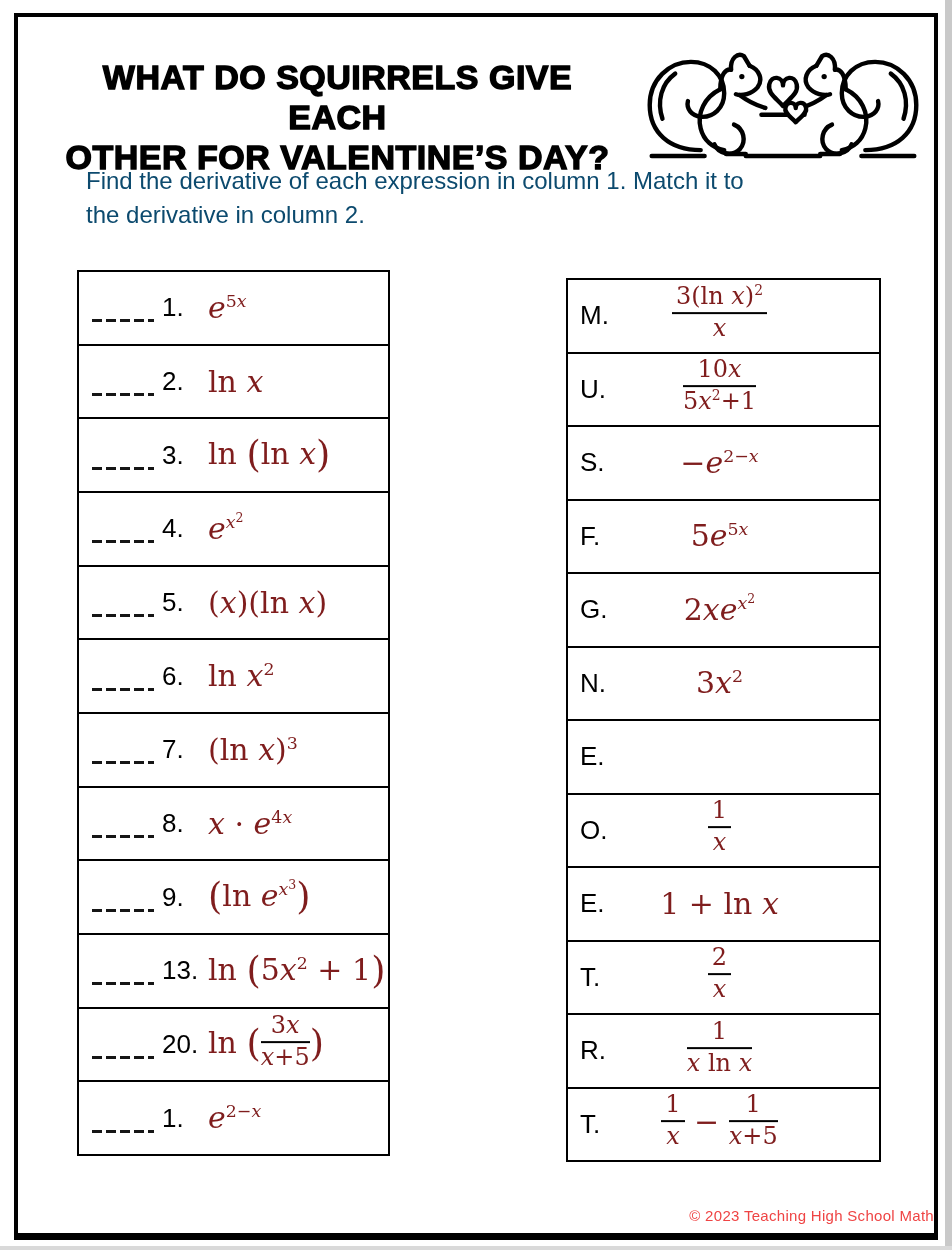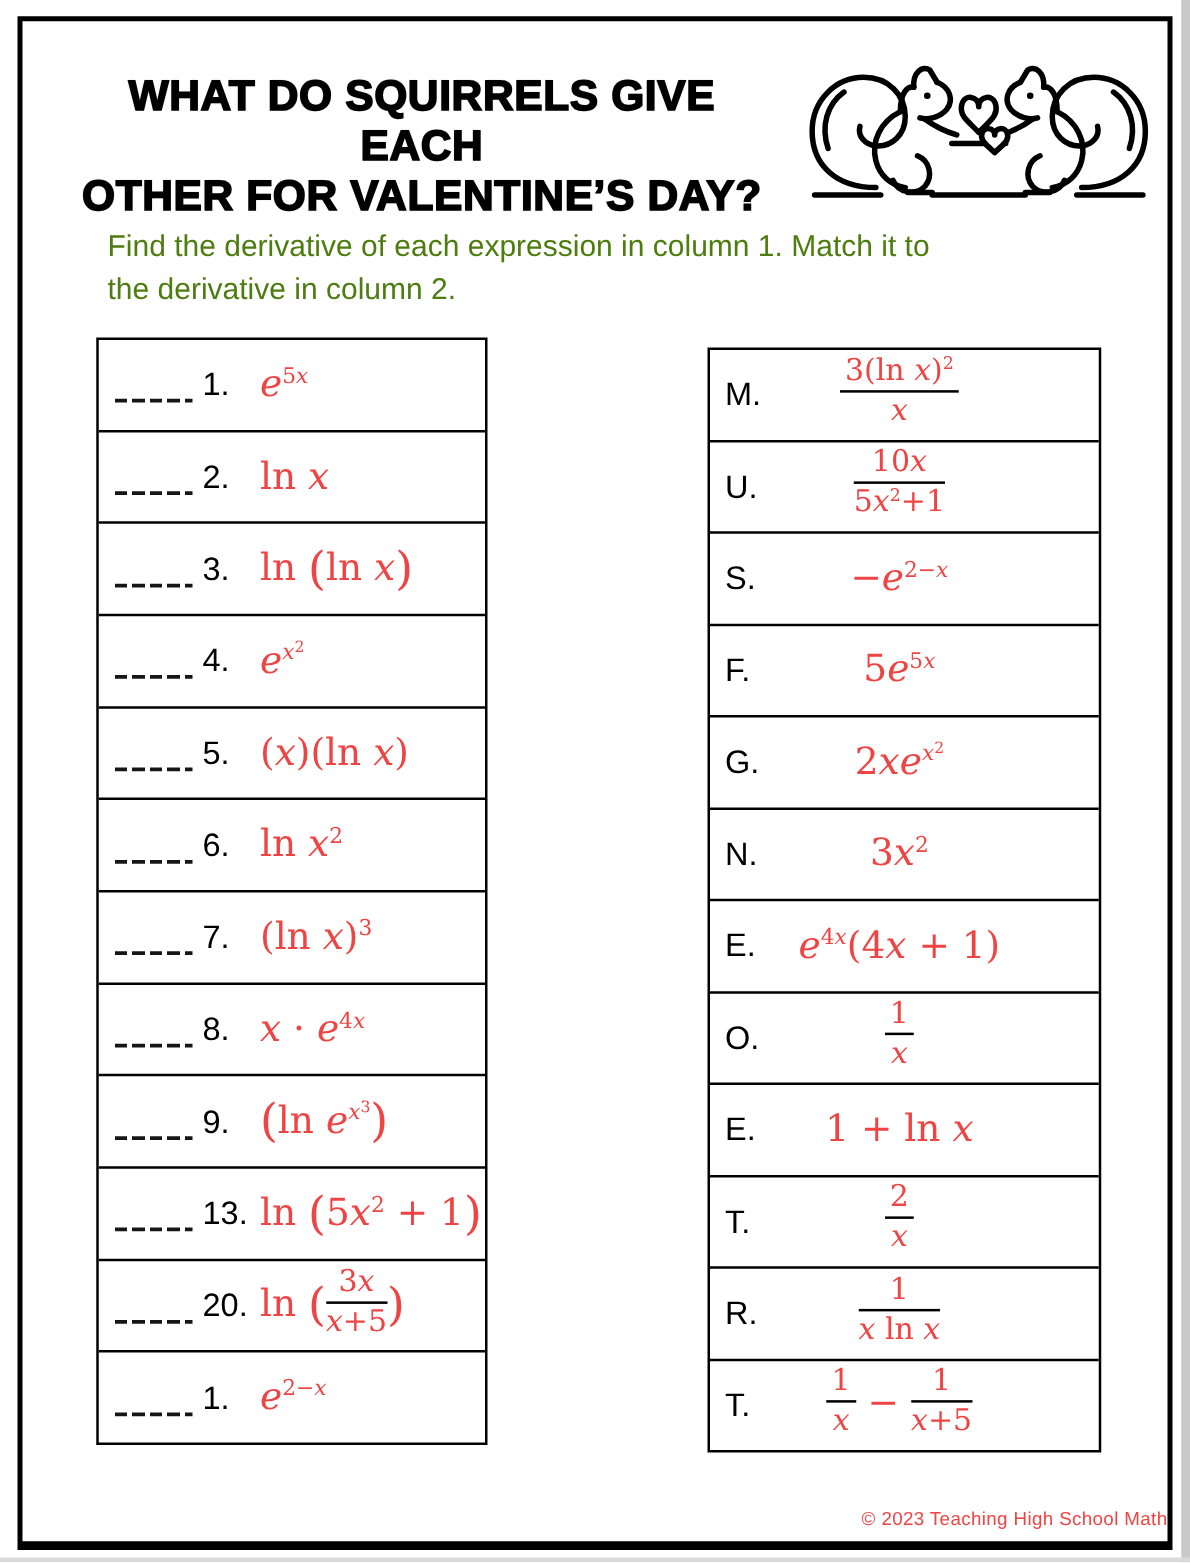--- a/index.html
+++ b/index.html
@@ -6,32 +6,32 @@
   .page{position:relative;width:952px;height:1250px;background:#fff;overflow:hidden;
         font-family:"Liberation Sans",sans-serif;color:#000;}
   .edge-right{position:absolute;right:0;top:0;width:7px;height:100%;background:#c9c9c9;}
   .edge-bottom{position:absolute;left:0;bottom:0;width:100%;height:4px;background:#d9d9d9;}
   .frame{position:absolute;left:14px;top:13px;width:924px;height:1227px;box-sizing:border-box;
          border:4px solid #000;border-bottom-width:7px;background:#fff;}
   .title{position:absolute;left:50px;top:57px;width:575px;text-align:center;
          font-size:34px;line-height:1.18;font-weight:bold;letter-spacing:.5px;
          -webkit-text-stroke:1.3px #000;text-shadow:0 0 1px #000;}
   .squirrels{position:absolute;left:636px;top:46px;width:294px;height:118px;}
-  .instructions{position:absolute;left:86px;top:181px;width:790px;font-size:24px;line-height:1.4;color:#4d7c0f;}
+  .instructions{position:absolute;left:86px;top:164px;width:790px;font-size:24px;line-height:1.4;color:#0c4a6e;}
   .table{position:absolute;box-sizing:border-box;border:2px solid #000;background:#fff;
          display:flex;flex-direction:column;}
   .t1{left:77px;top:270px;width:313px;height:886px;}
   .t2{left:566px;top:278px;width:315px;height:884px;}
   .row{flex:1 1 0;display:flex;align-items:center;border-bottom:2px solid #000;box-sizing:border-box;}
   .row:last-child{border-bottom:none;}
   .blank{width:62px;height:3px;margin-left:13px;flex:0 0 auto;transform:translateY(13px);
          background:repeating-linear-gradient(90deg,#161616 0 10px,transparent 10px 14px);}
   .num{font-size:26px;margin-left:8px;width:46px;flex:0 0 auto;color:#000;}
   .letter{font-size:26px;margin-left:12px;width:42px;flex:0 0 auto;color:#000;}
-  .math{font-family:"DejaVu Serif",serif;font-size:30px;color:#ef4444;line-height:1;}
+  .math{font-family:"DejaVu Serif",serif;font-size:30px;color:#7f1d1d;line-height:1;}
   .math i{font-style:italic;}
   .math sup{font-size:0.58em;vertical-align:0.62em;line-height:0;}
   .math sup sup{font-size:0.72em;vertical-align:0.45em;}
   .c2m{flex:1;text-align:center;padding-right:62px;}
   .fr{display:inline-block;vertical-align:middle;text-align:center;font-size:0.8em;
       line-height:1.08;transform:translateY(-0.12em);}
   .nu{display:block;border-bottom:2px solid #000;padding:0 4px 2px;}
   .de{display:block;padding-top:2px;}
   .bp{font-size:1.22em;vertical-align:-0.08em;}
   .footer{position:absolute;right:18px;top:1207px;font-size:15px;color:#ef4444;letter-spacing:.3px;}
@@ -160,21 +160,20 @@
     <div class="row">
       <span class="letter">G.</span>
       <span class="math c2m">2<i>x</i><i>e</i><sup><i>x</i><sup>2</sup></sup></span>
     </div>
     <div class="row">
       <span class="letter">N.</span>
       <span class="math c2m">3<i>x</i><sup>2</sup></span>
     </div>
     <div class="row">
       <span class="letter">E.</span>
-      <span class="math c2m"><i>e</i><sup>4<i>x</i></sup>(4<i>x</i> + 1)</span>
     </div>
     <div class="row">
       <span class="letter">O.</span>
       <span class="math c2m"><span class="fr"><span class="nu">1</span><span class="de"><i>x</i></span></span></span>
     </div>
     <div class="row">
       <span class="letter">E.</span>
       <span class="math c2m">1 + ln&nbsp;<i>x</i></span>
     </div>
     <div class="row">

